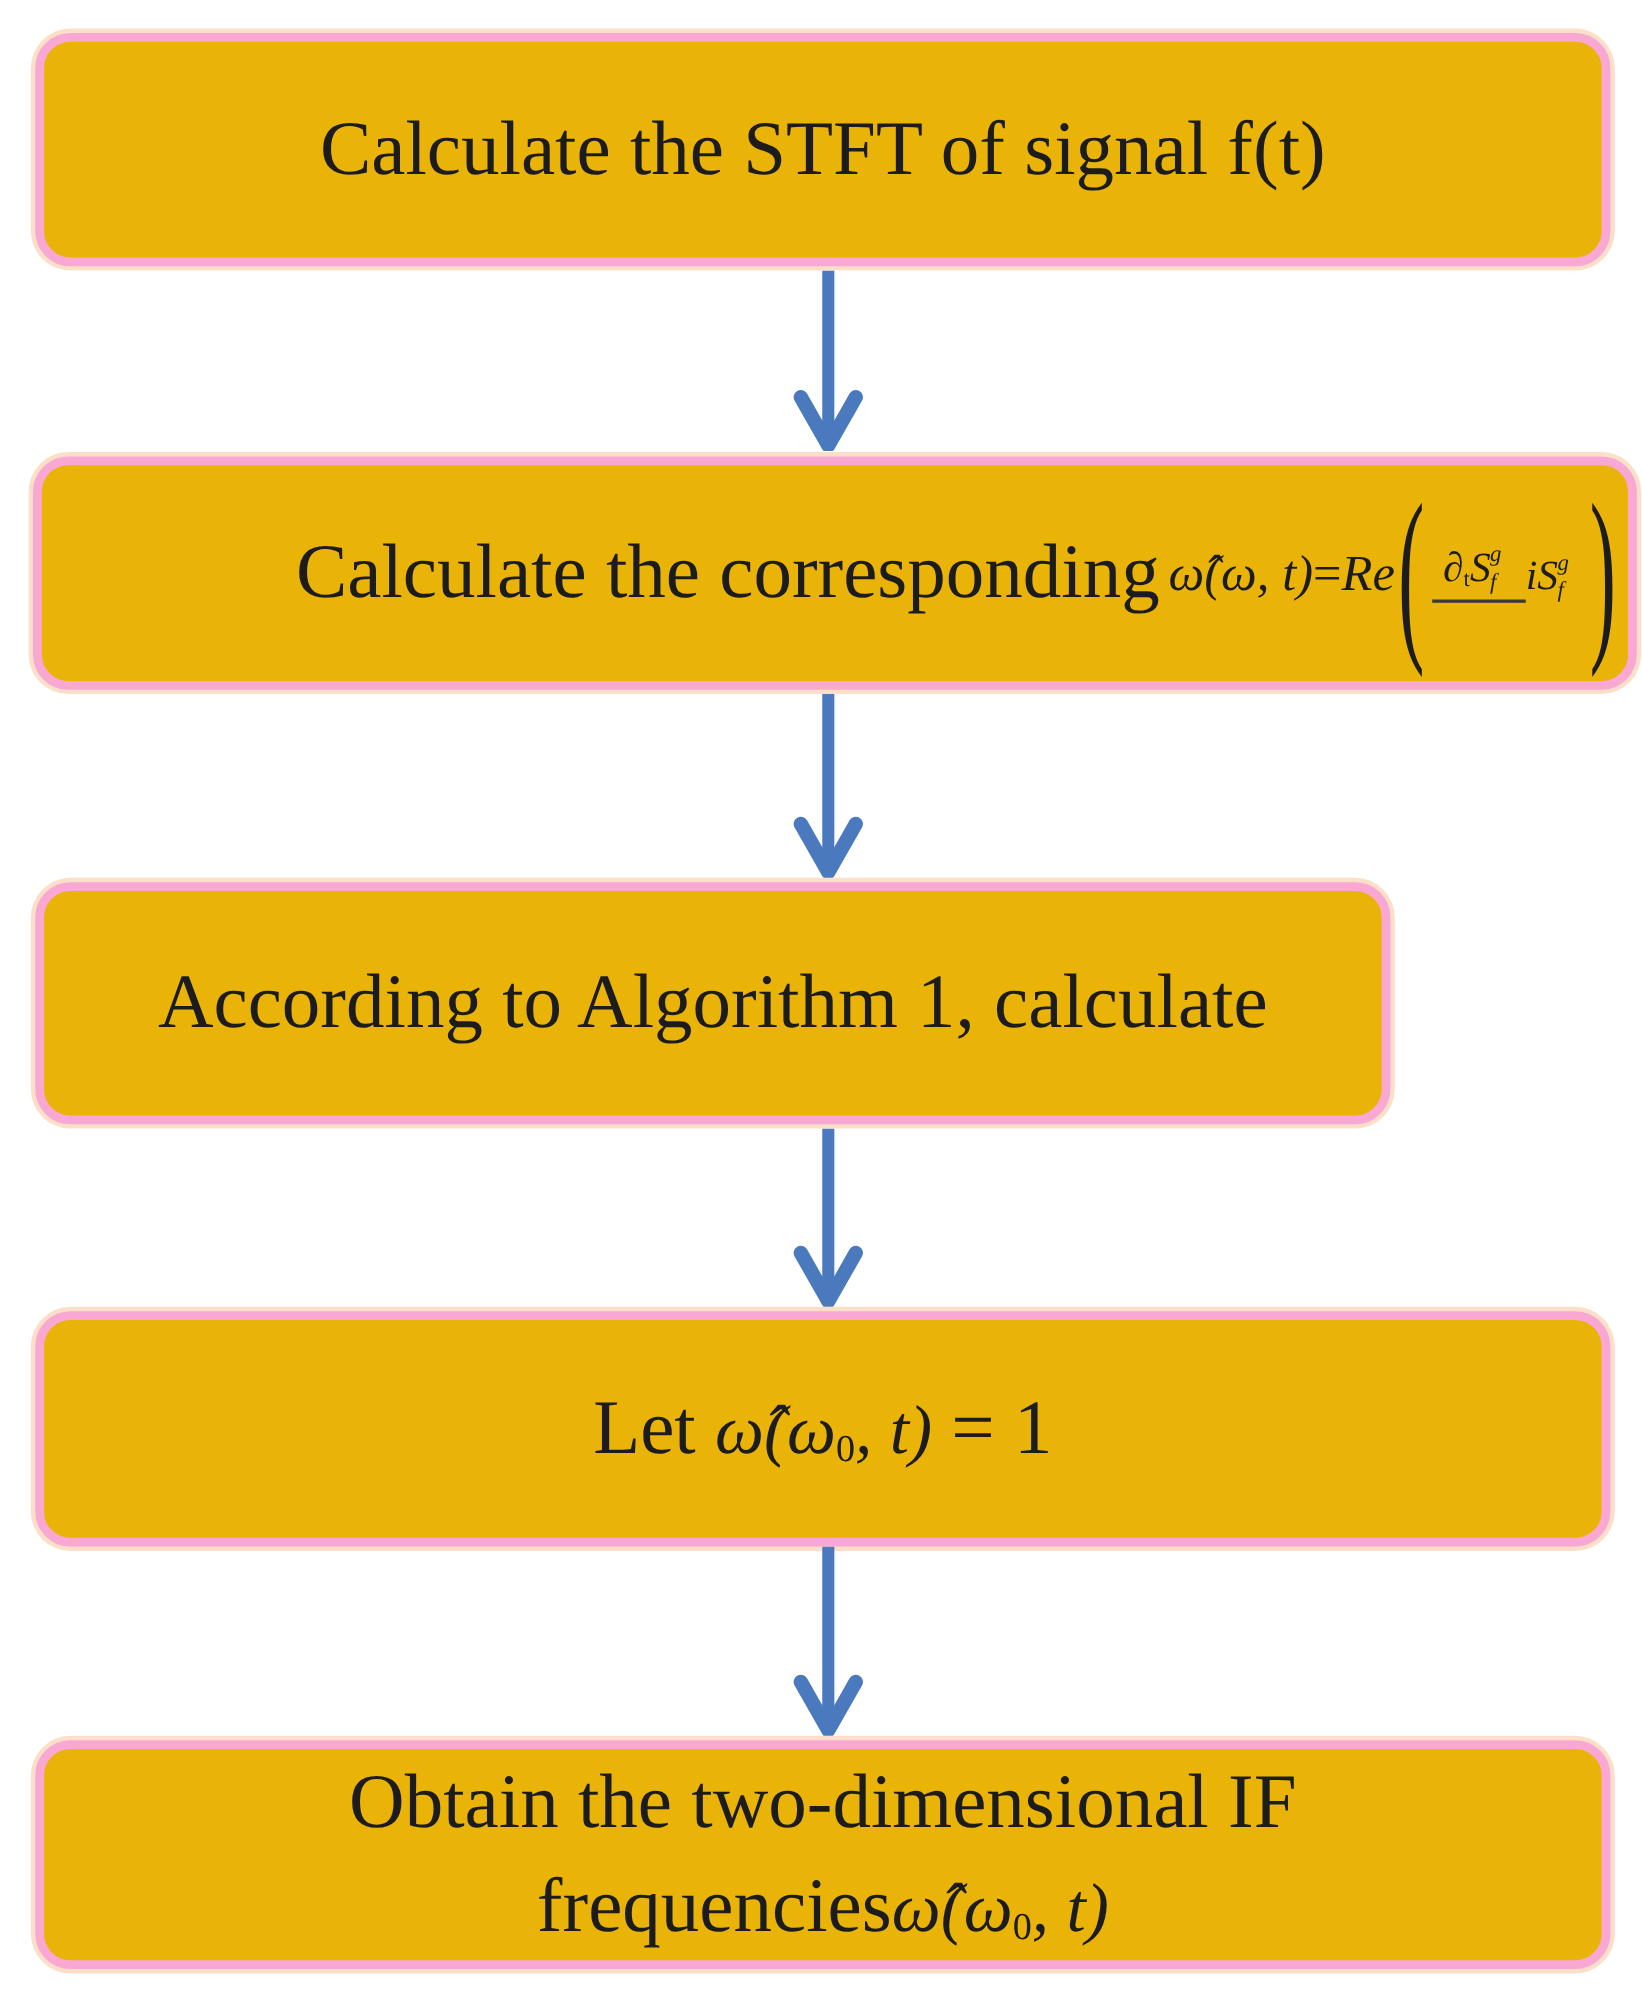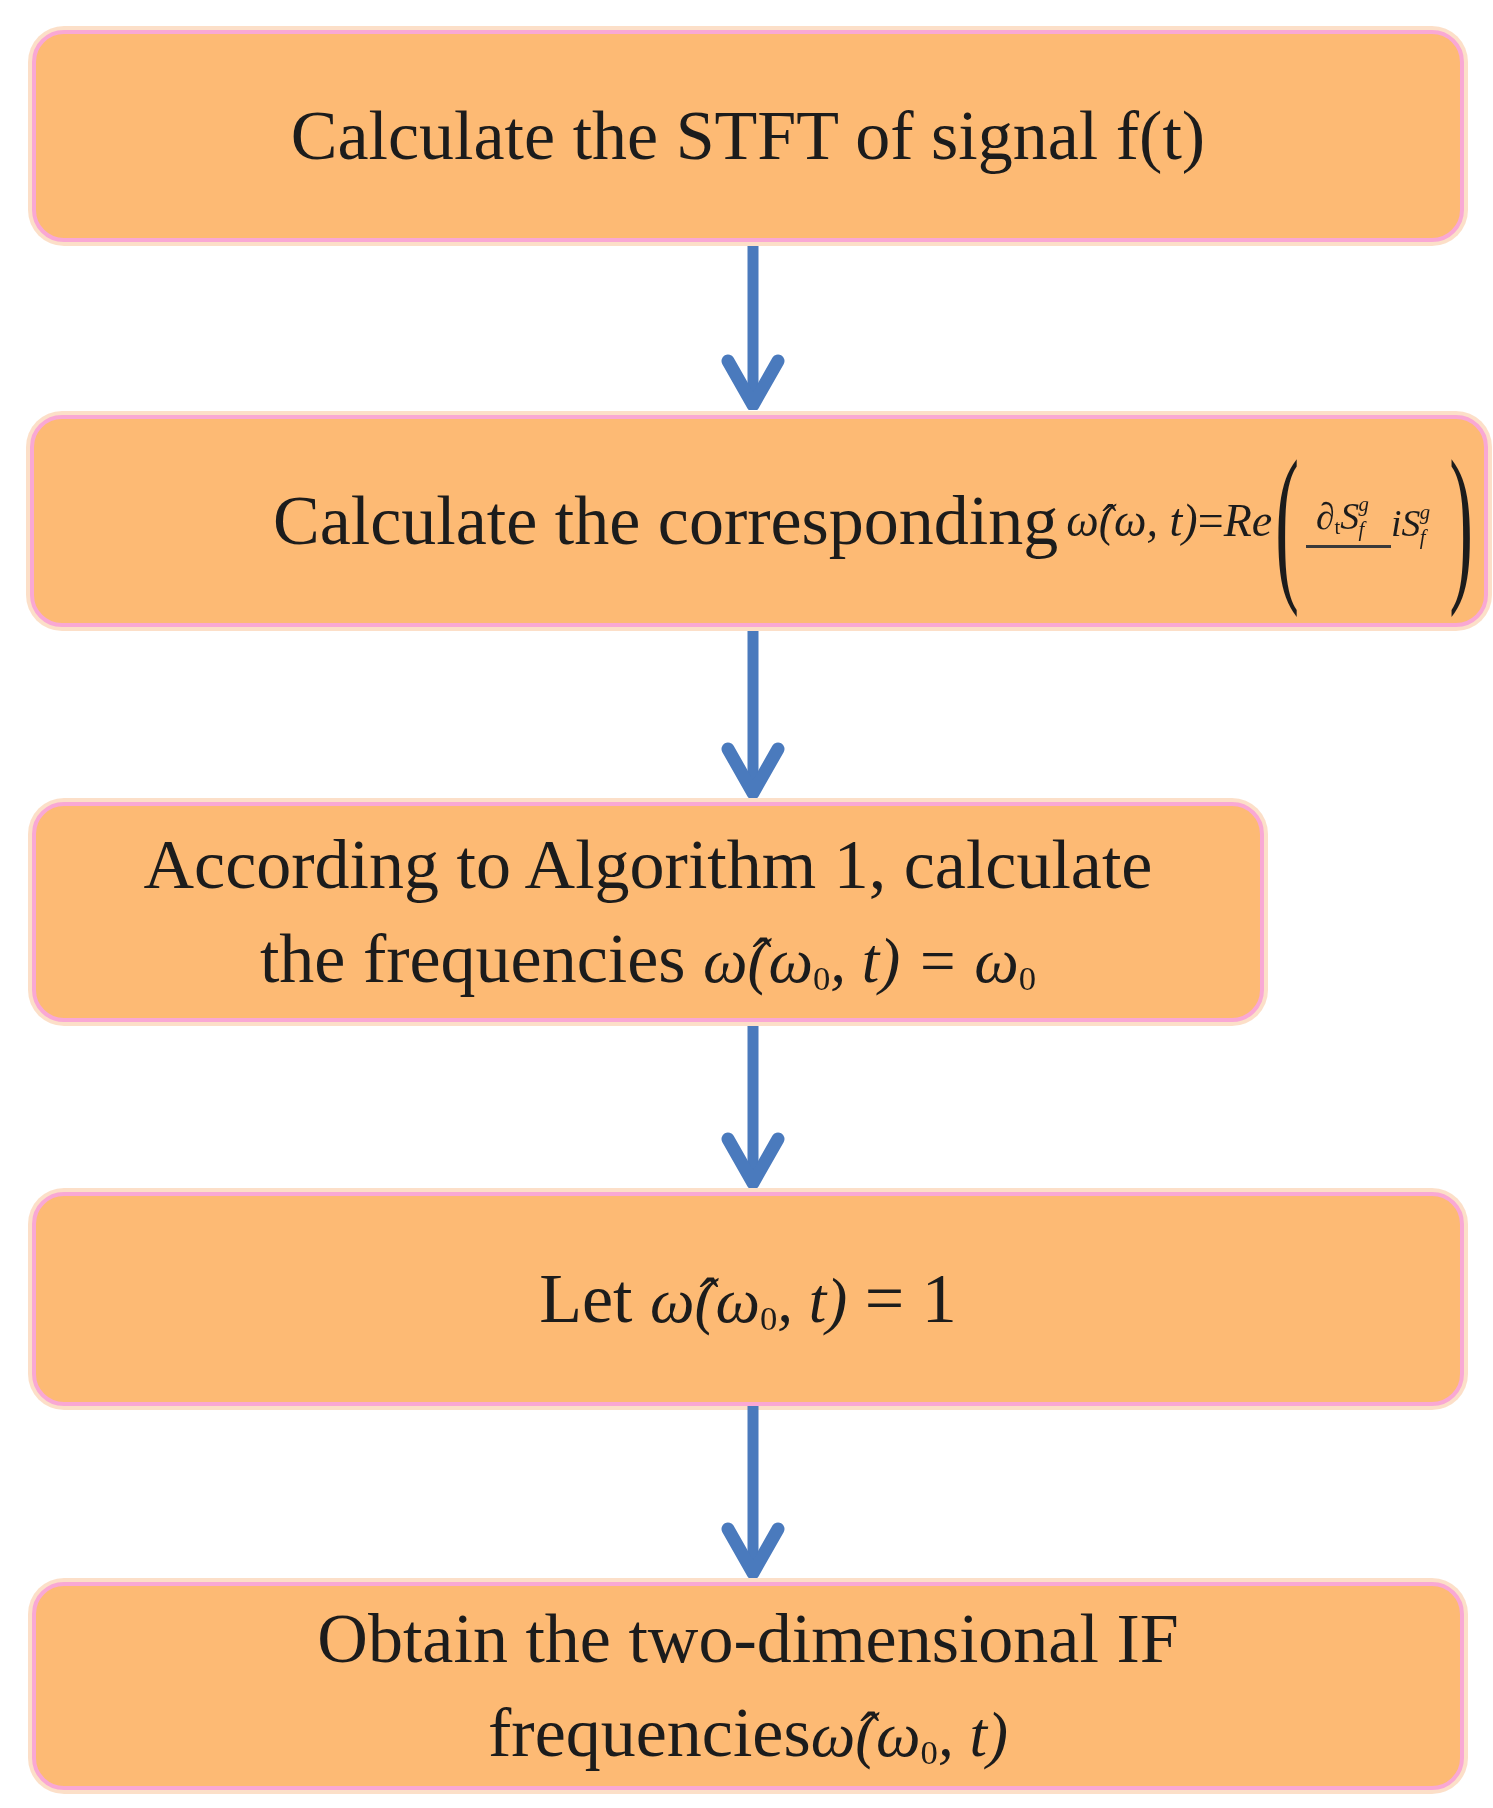--- a/index.html
+++ b/index.html
@@ -7,22 +7,22 @@
     position:relative;
     width:1493px;height:1808px;
     background:#ffffff;
     overflow:hidden;
     font-family:"Liberation Serif","DejaVu Serif",serif;
     color:#1c1c1c;
   }
   .fbox{
     position:absolute;
     box-sizing:border-box;
-    background:#fdba74;
-    border:4px solid #f9a8d4;
+    background:#eab308;
+    border:8px solid #f9a8d4;
     border-radius:32px;
     box-shadow:0 0 0 4px rgba(245,150,74,0.30);
     display:flex;
     flex-direction:column;
     align-items:center;
     justify-content:center;
     text-align:center;
   }
   .bigtext{
     font-size:70px;
@@ -109,23 +109,20 @@
     </div>
   </div>
 
   <svg class="arrow" style="left:719px;top:631px;" width="68" height="167" viewBox="0 0 68 167">
     <line x1="34" y1="0" x2="34" y2="159" stroke-width="11"></line>
     <path d="M 9 118 L 34 162 L 59 118" fill="none" stroke-width="13" stroke-linecap="round" stroke-linejoin="round"></path>
   </svg>
 
   <div class="fbox" style="left:32px;top:802px;width:1232px;height:220px;">
     <div class="bigtext">According to Algorithm 1, calculate</div>
-    <div class="bigtext">
-      <span class="up">the frequencies </span><span class="inline-math"><span>ω̂(ω</span><span class="sb">0</span><span>, t) = ω</span><span class="sb">0</span></span>
-    </div>
   </div>
 
   <svg class="arrow" style="left:719px;top:1026px;" width="68" height="162" viewBox="0 0 68 162">
     <line x1="34" y1="0" x2="34" y2="154" stroke-width="11"></line>
     <path d="M 9 113 L 34 157 L 59 113" fill="none" stroke-width="13" stroke-linecap="round" stroke-linejoin="round"></path>
   </svg>
 
   <div class="fbox" style="left:32px;top:1192px;width:1432px;height:214px;">
     <div class="bigtext">
       <span class="up">Let </span><span class="inline-math"><span>ω̂(ω</span><span class="sb">0</span><span>, t)</span></span><span class="up"> = 1</span>

